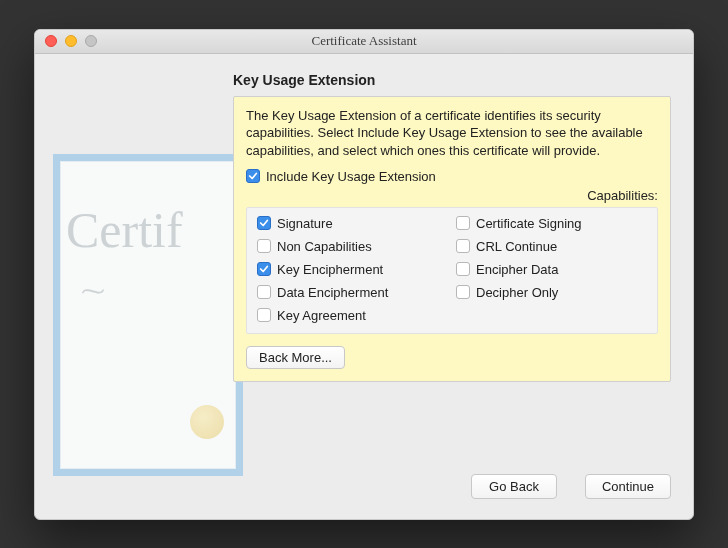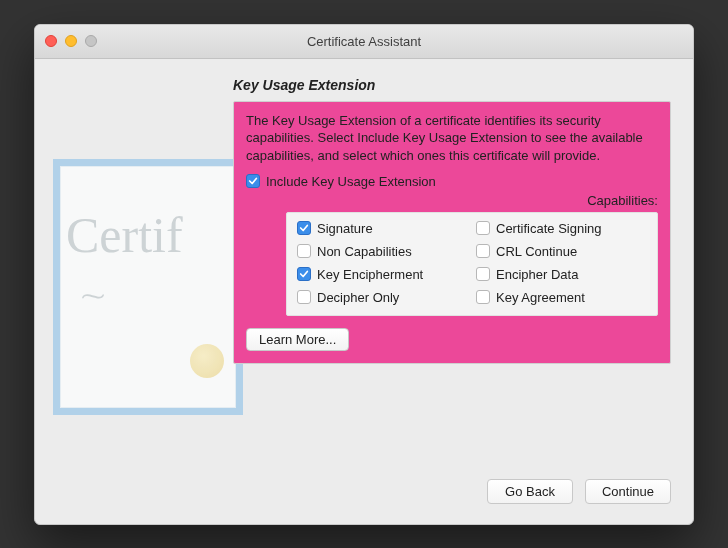--- a/index.html
+++ b/index.html
@@ -16,26 +16,27 @@
   }
   .window {
     width: 660px;
     background: #ececec;
     border-radius: 6px;
     box-shadow: 0 20px 50px rgba(0,0,0,0.5);
     overflow: hidden;
     border: 1px solid #c8c8c8;
   }
   .titlebar {
-    height: 34px;
+    height: 24px;
     background: linear-gradient(#e8e8e8, #d8d8d8);
     border-bottom: 1px solid #c2c2c2;
     display: flex;
     align-items: center;
     position: relative;
+    font-family: Liberation Serif, serif;
   }
   .traffic {
     display: flex;
     gap: 8px;
     padding-left: 10px;
   }
   .tl {
     width: 12px; height: 12px; border-radius: 50%;
   }
   .tl.red { background: #ff5f57; border: 0.5px solid #e24238; }
@@ -52,21 +53,21 @@
   .content {
     padding: 18px 22px 18px 22px;
     position: relative;
     min-height: 420px;
   }
   .cert-bg {
     position: absolute;
     left: 18px;
     top: 100px;
     width: 190px;
-    height: 256px;
+    height: 322px;
     border: 7px solid #a7cde9;
     background: #fbfcfc;
     box-shadow: inset 0 0 0 1px #e4eef4;
     opacity: 0.85;
   }
   .cert-bg .script {
     position: absolute;
     top: 40px;
     left: 6px;
     font-family: "Brush Script MT", cursive;
@@ -93,24 +94,23 @@
   }
   .main-col {
     margin-left: 176px;
     position: relative;
     z-index: 1;
   }
   .heading {
     font-size: 14px;
     font-weight: 600;
     margin-bottom: 8px;
-    font-style: italic;
   }
   .frame {
-    background: #ec4899;
+    background: #fef9c3;
     border: 1px solid #cfcfcf;
     border-radius: 2px;
     padding: 10px 12px 12px 12px;
   }
   .desc {
     font-size: 13px;
     line-height: 1.35;
     margin-bottom: 10px;
   }
   .cb-row {
@@ -120,21 +120,20 @@
   }
   .cb-row.indent1 { margin-left: 20px; }
   .cap-label {
     margin-left: 40px;
     font-size: 13px;
     margin-top: 4px;
     margin-bottom: 4px;
     text-align: right;
   }
   .cap-box {
-    margin-left: 40px;
     background: #f4f4f4;
     border: 1px solid #e2e2e2;
     border-radius: 2px;
     padding: 8px 10px 6px 10px;
     display: grid;
     grid-template-columns: 1fr 1fr;
     column-gap: 8px;
     row-gap: 4px;
   }
   .cb {
@@ -163,21 +162,21 @@
     padding: 3px 12px;
     background: linear-gradient(#fff, #f3f3f3);
     border: 1px solid #c8c8c8;
     border-radius: 4px;
     cursor: pointer;
     color: #222;
   }
   .footer {
     display: flex;
     justify-content: flex-end;
-    gap: 12px;
+    gap: 28px;
     padding: 0 22px 20px 22px;
   }
   .footer .btn { min-width: 86px; padding: 4px 14px; }
 </style>
 </head>
 <body>
 
 <div class="window">
   <div class="titlebar">
     <div class="traffic">
@@ -241,30 +240,34 @@
                 </svg>
               </span>
             <span class="cb-label">Key Encipherment</span>
           </div>
           <div class="cb-row">
             <span class="cb"></span>
             <span class="cb-label">Encipher Data</span>
           </div>
           <div class="cb-row">
             <span class="cb"></span>
+            <span class="cb-label">Data Encipherment</span>
+          </div>
+          <div class="cb-row">
+            <span class="cb"></span>
             <span class="cb-label">Decipher Only</span>
           </div>
           <div class="cb-row">
             <span class="cb"></span>
             <span class="cb-label">Key Agreement</span>
           </div>
         </div>
 
         <div class="learn">
-          <button class="btn">Learn More...</button>
+          <button class="btn">Back More...</button>
         </div>
       </div>
     </div>
   </div>
 
   <div class="footer">
     <button class="btn">Go Back</button>
     <button class="btn">Continue</button>
   </div>
 </div>

